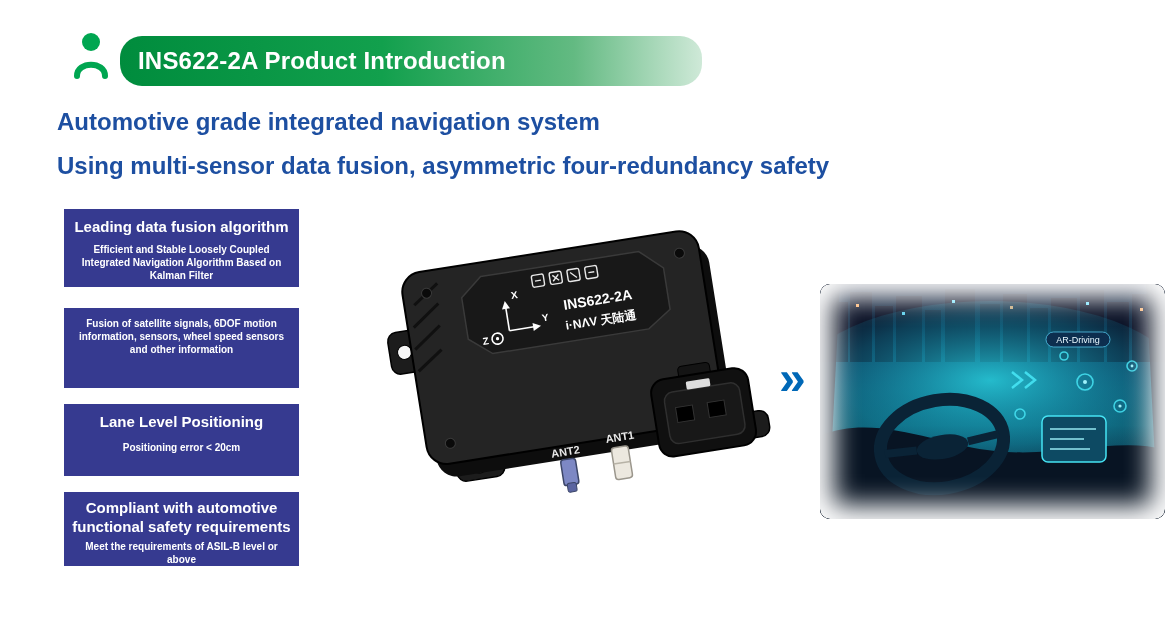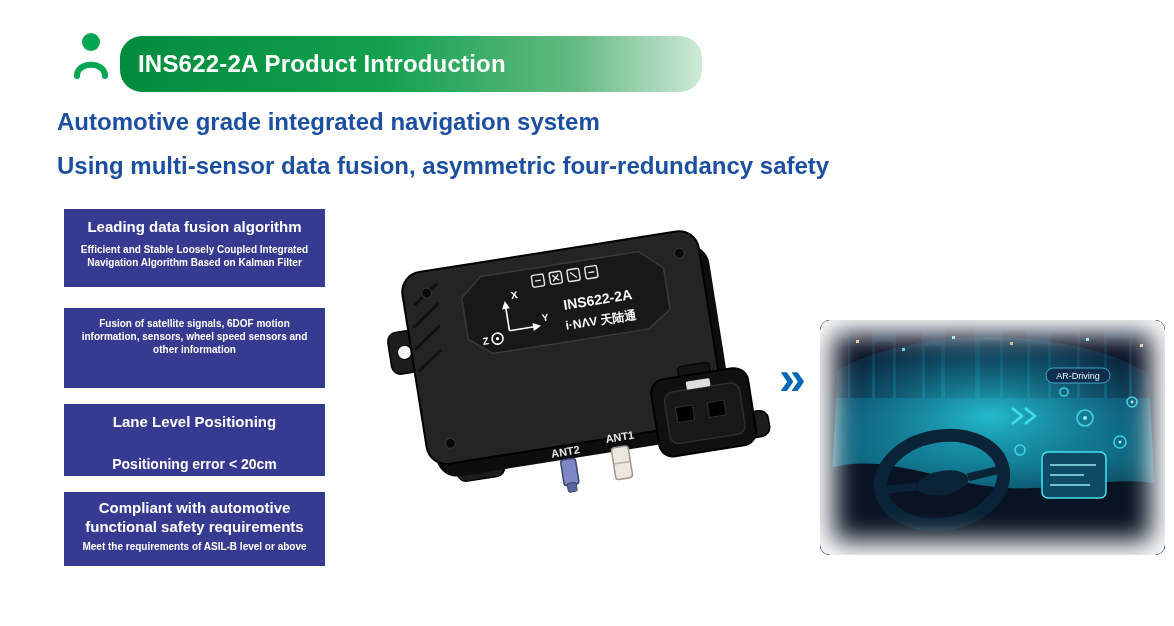--- a/index.html
+++ b/index.html
@@ -5,61 +5,61 @@
   * { margin:0; padding:0; box-sizing:border-box; }
   html,body { background:#fff; }
   .slide {
     position:relative; width:1174px; height:626px; background:#ffffff;
     font-family:"Liberation Sans", sans-serif; overflow:hidden;
   }
 
   
   .person-icon { position:absolute; left:72px; top:31px; width:40px; height:48px; }
   .banner {
-    position:absolute; left:120px; top:36px; width:582px; height:56px;
+    position:absolute; left:120px; top:36px; width:582px; height:50px;
     border-radius:22px;
     background:linear-gradient(90deg,#008c3d 0%, #12a04d 45%, #63ba82 78%, #cfe9d8 100%);
     display:flex; align-items:center; padding-left:18px;
   }
   .banner h1 { color:#fff; font-size:24px; font-weight:700; letter-spacing:.2px; white-space:nowrap; }
 
   
   .subtitle p { position:absolute; left:57px; color:#1d4fa1; font-weight:700; font-size:24px; white-space:nowrap; }
   .subtitle .l1 { top:108px; }
   .subtitle .l2 { top:152px; }
 
   
   .feature {
-    position:absolute; left:64px; width:261px; background:#363a90; color:#fff;
+    position:absolute; left:64px; width:235px; background:#363a90; color:#fff;
     text-align:center; padding:9px 8px 6px; overflow:hidden;
   }
   .feature h2 { font-size:15px; font-weight:700; line-height:1.25; margin-bottom:6px; }
   .feature p  { font-size:10px; font-weight:700; line-height:1.3; }
   .f1 { top:209px; height:78px; }
   .f2 { top:308px; height:80px; }
   .f3 { top:404px; height:72px; }
   .f4 { top:492px; height:74px; padding-top:7px; }
-  .f3 p { margin-top:23px; font-size:14px; }
+  .f3 p { margin-top:9px; font-size:10px; }
   .f4 h2 { margin-bottom:3px; }
 
   
   .product { position:absolute; left:346px; top:208px; width:444px; height:318px; }
   .product svg text { font-family:"Liberation Sans", sans-serif; }
 
   
   .arrow { position:absolute; left:779px; top:354px; color:#0068b7; font-size:48px; font-weight:800; line-height:1; }
 
   
   .adas-label {
     position:absolute; left:820px; top:237px; width:345px; text-align:center;
     color:#0068b7; font-size:25px; font-weight:700; letter-spacing:1px;
   }
   .car {
     position:absolute; left:820px; top:284px; width:345px; height:235px;
-    border-radius:10px; overflow:hidden;margin-top:36px;
+    border-radius:10px; overflow:hidden;
   }
   .car .vignette {
     position:absolute; inset:0; border-radius:10px; pointer-events:none;
     box-shadow:inset 0 0 26px 14px #ffffff;
   }
   .car svg text { font-family:"Liberation Sans", sans-serif; }
 </style>
 </head>
 <body>
 

